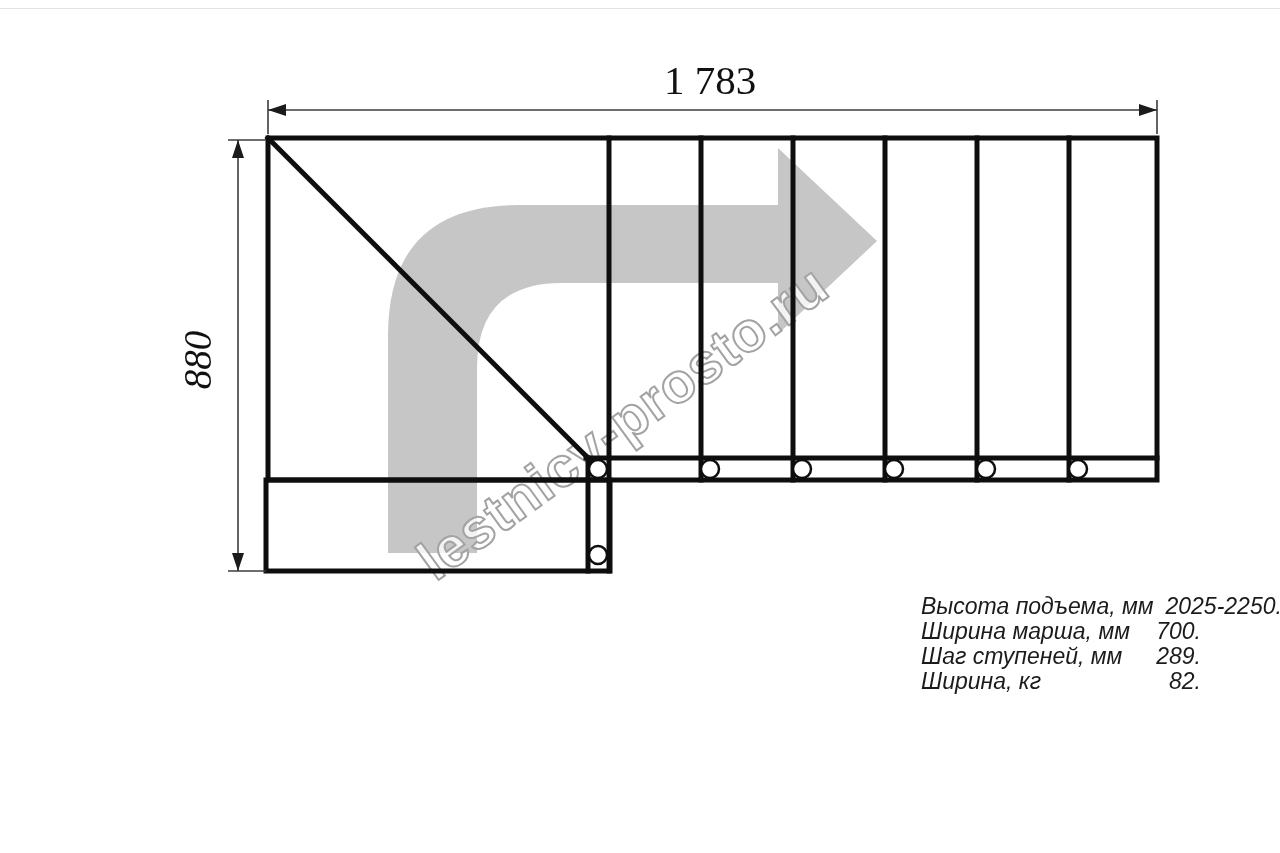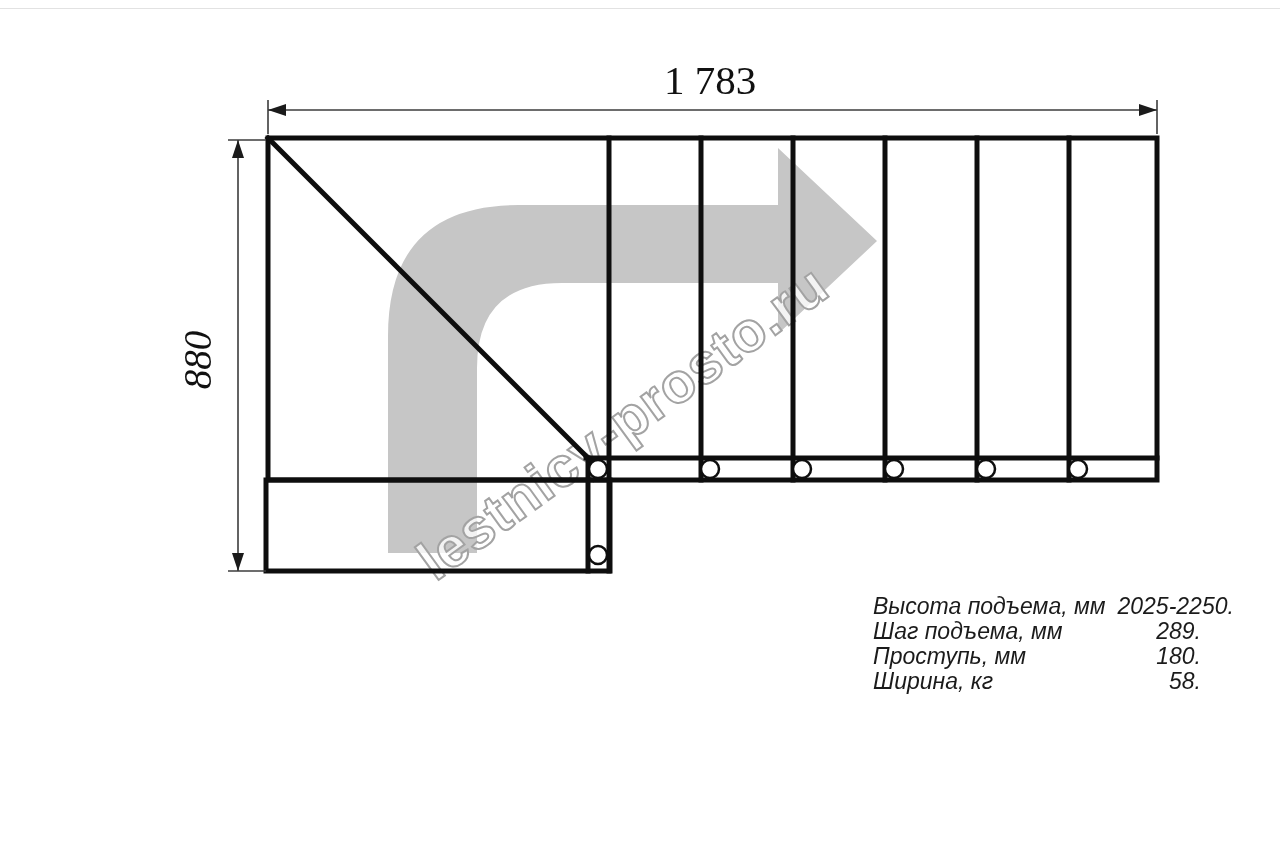--- a/index.html
+++ b/index.html
@@ -3,21 +3,21 @@
 <meta charset="utf-8">
 <style>
   html,body{margin:0;padding:0;background:#fff;}
   .page{position:relative;width:1280px;height:853px;background:#ffffff;overflow:hidden;
         font-family:"Liberation Sans",sans-serif;}
   .top-border{position:absolute;left:0;top:8px;width:1280px;height:1px;background:#e2e2e2;}
   .plan-svg{position:absolute;left:0;top:0;}
   .specs{position:absolute;left:873px;top:594px;width:328px;color:#1b1b1b;}
   .spec-row{display:flex;justify-content:space-between;align-items:baseline;
             font-style:italic;font-size:23px;line-height:25px;white-space:nowrap;}
-  .spec-label{text-align:right;}
+  .spec-label{text-align:right;margin-left:48px;}
   .spec-value{text-align:right;margin-left:12px;}
   .dim-text{font-family:"Liberation Serif",serif;fill:#111111;}
   .wm-text{font-family:"Liberation Sans",sans-serif;font-weight:bold;
            fill:rgba(255,255,255,0.78);stroke:#a3a3a3;stroke-width:2px;letter-spacing:1px;}
 </style>
 </head>
 <body>
 
 <div class="page">
 
@@ -79,26 +79,26 @@
     <text class="dim-text" x="710" y="94" font-size="41" text-anchor="middle">1 783</text>
     <text class="dim-text" x="0" y="0" font-size="39" font-style="italic" text-anchor="middle" transform="translate(211 360) rotate(-90)">880</text>
   </svg>
 
   <div class="specs">
     <div class="spec-row">
       <span class="spec-label">Высота подъема, мм</span>
       <span class="spec-value">2025-2250.</span>
     </div>
     <div class="spec-row">
-      <span class="spec-label">Шаг подъема, мм</span>
+      <span class="spec-label">Ширина марша, мм</span>
+      <span class="spec-value">700.</span>
+    </div>
+    <div class="spec-row">
+      <span class="spec-label">Шаг ступеней, мм</span>
       <span class="spec-value">289.</span>
     </div>
     <div class="spec-row">
-      <span class="spec-label">Проступь, мм</span>
-      <span class="spec-value">180.</span>
-    </div>
-    <div class="spec-row">
       <span class="spec-label">Ширина, кг</span>
-      <span class="spec-value">58.</span>
+      <span class="spec-value">82.</span>
     </div>
   </div>
 
 </div>
 
 </body></html>

